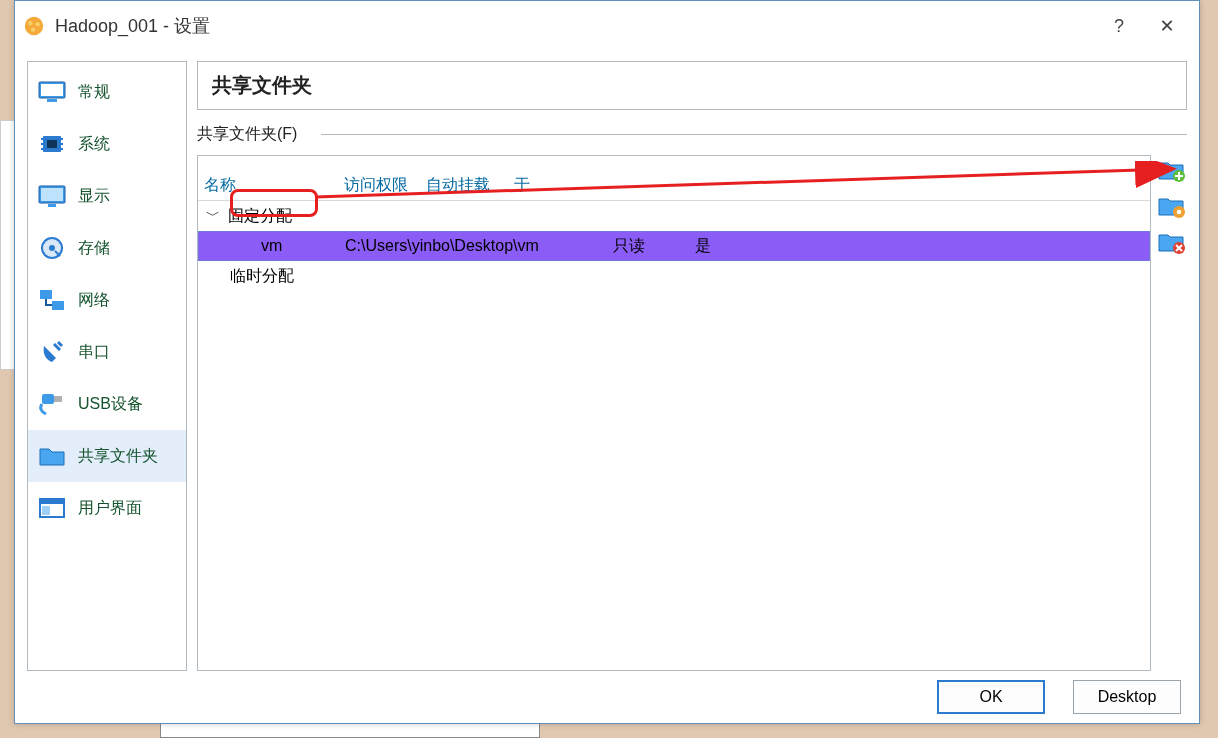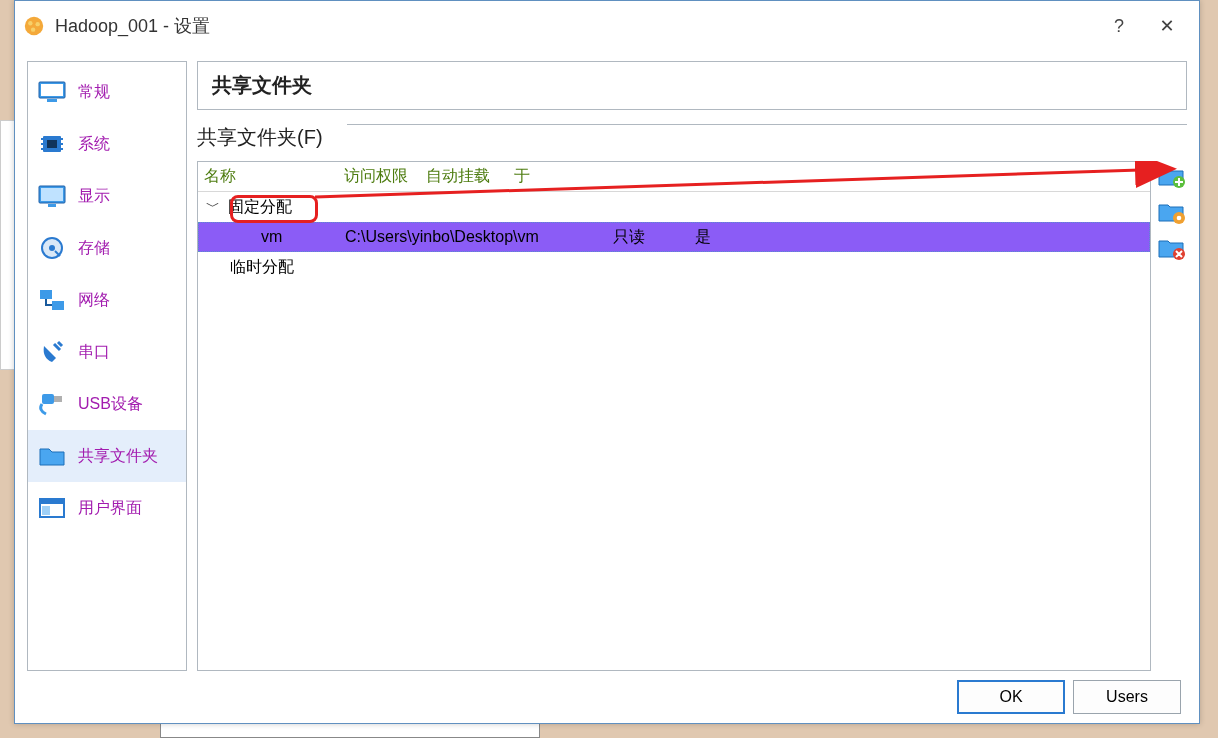--- a/index.html
+++ b/index.html
@@ -27,44 +27,45 @@
 
 .body { flex: 1; display: flex; padding: 10px 12px 0 12px; gap: 10px; }
 
 
 .sidebar {
   width: 160px; border: 1px solid #b0b8c0; background:#fff;
   display:flex; flex-direction:column; padding:4px 0;
 }
 .sb-item {
   display:flex; align-items:center; height:52px; padding-left:10px; gap:12px;
-  font-size:16px; color:#a21caf; cursor:pointer;
+  font-size:16px; color:#14532d; cursor:pointer;
 }
 .sb-item.selected { background:#e4eefb; }
 .sb-icon { width:28px; height:24px; display:flex; align-items:center; justify-content:center; }
 
 
 .main { flex:1; display:flex; flex-direction:column; }
 .header-box {
   border:1px solid #b0b8c0; padding:10px 14px; font-size:20px; font-weight:600; color:#222;
 }
 .fieldset-label {
-  margin-top:14px; font-size:20px; color:#222; display:flex; gap:16px;
+  margin-top:14px; font-size:16px; color:#222; display:flex; align-items:center; gap:16px;
 }
 .fieldset-label .line { flex:1; height:1px; background:#b0b8c0; margin-left:8px; }
 
 .table-wrap {
   margin-top:10px; flex:1; display:flex; position:relative;
 }
 .table-area {
   flex:1; border:1px solid #b0b8c0; background:#fff; position:relative; overflow:hidden;
 }
 .thead {
-  display:flex; height:30px; align-items:center; font-size:16px; color:#4d7c0f;
+  display:flex; height:30px; align-items:center; font-size:16px; color:#0369a1;
   border-bottom:1px solid #d8d8d8;
+  margin-top:15px;
 }
 .thead .col { padding-left:6px; }
 .col-name   { width:140px; padding-left:8px;}
 .col-path   { width:268px; }
 .col-access { width:82px; }
 .col-auto   { width:88px; }
 .col-at     { flex:1; }
 
 .tree { font-size:16px; }
 .tnode { display:flex; align-items:center; height:30px; padding-left:8px; gap:4px; }
@@ -85,21 +86,21 @@
   border:3px solid #e62020; border-radius:8px; pointer-events:none;
 }
 
 .toolbtns {
   width:36px; display:flex; flex-direction:column; gap:10px; padding-left:6px; padding-top:2px;
 }
 .tool { width:28px; height:26px; cursor:pointer; }
 
 
 .footer {
-  height:52px; display:flex; justify-content:flex-end; align-items:center; gap:8px; padding-right:18px;
+  height:52px; display:flex; justify-content:flex-end; align-items:center; gap:28px; padding-right:18px;
 }
 .btn {
   width:108px; height:34px; border:1px solid #9aa4ad; background:#fdfdfd; font-size:16px; cursor:pointer;
 }
 .btn.primary { border:2px solid #2a7ad0; }
 
 
 .arrow {
   position:absolute; pointer-events:none; z-index:50;
 }
@@ -292,21 +293,21 @@
                 <path d="M19 16 L25 22 M25 16 L19 22" stroke="#fff" stroke-width="2"></path>
               </svg>
           </div>
         </div>
       </div>
     </div>
   </div>
 
   <div class="footer">
     <button class="btn primary"><span>OK</span></button>
-    <button class="btn"><span>Users</span></button>
+    <button class="btn"><span>Desktop</span></button>
   </div>
 
   <svg class="arrow" style="left:300px; top:160px;" width="880" height="40">
     <defs>
         <marker id="ah" markerWidth="14" markerHeight="12" refX="12" refY="6" orient="auto">
           <path d="M0 0 L14 6 L0 12 Z" fill="#e62020"></path>
         </marker>
       </defs>
     <line x1="0" y1="36" x2="856" y2="8" stroke="#e62020" stroke-width="3" marker-end="url(#ah)"></line>
   </svg>

